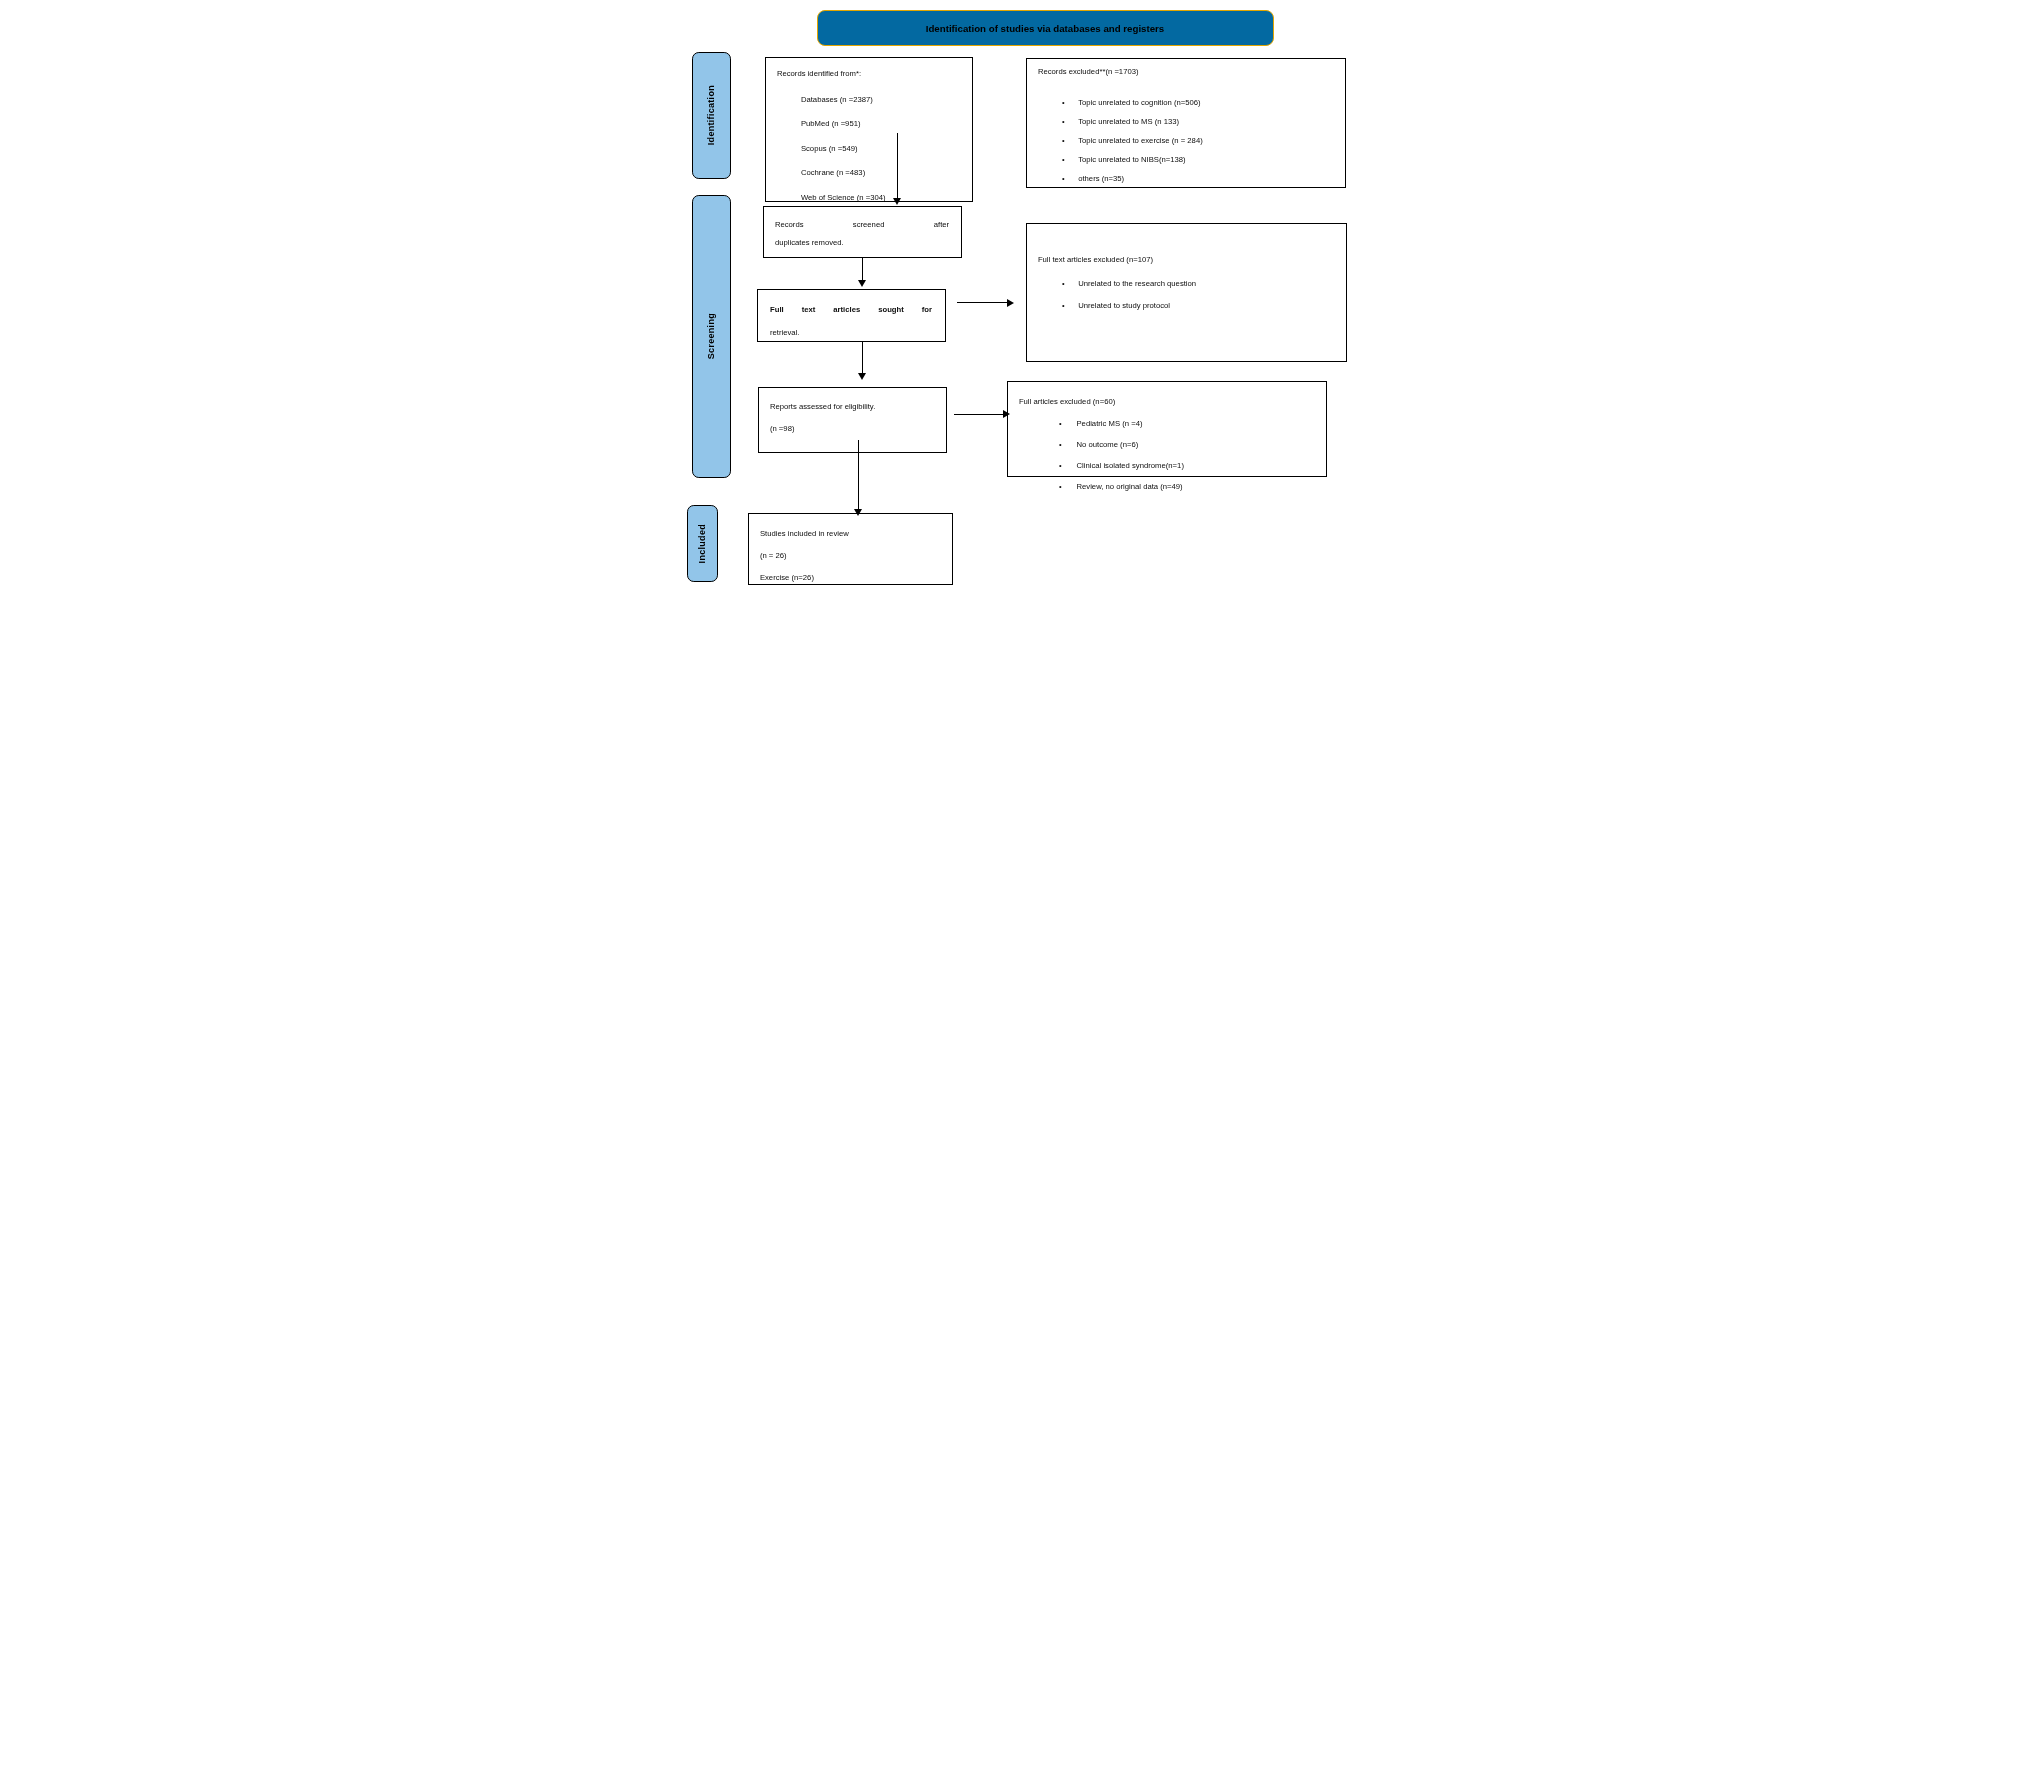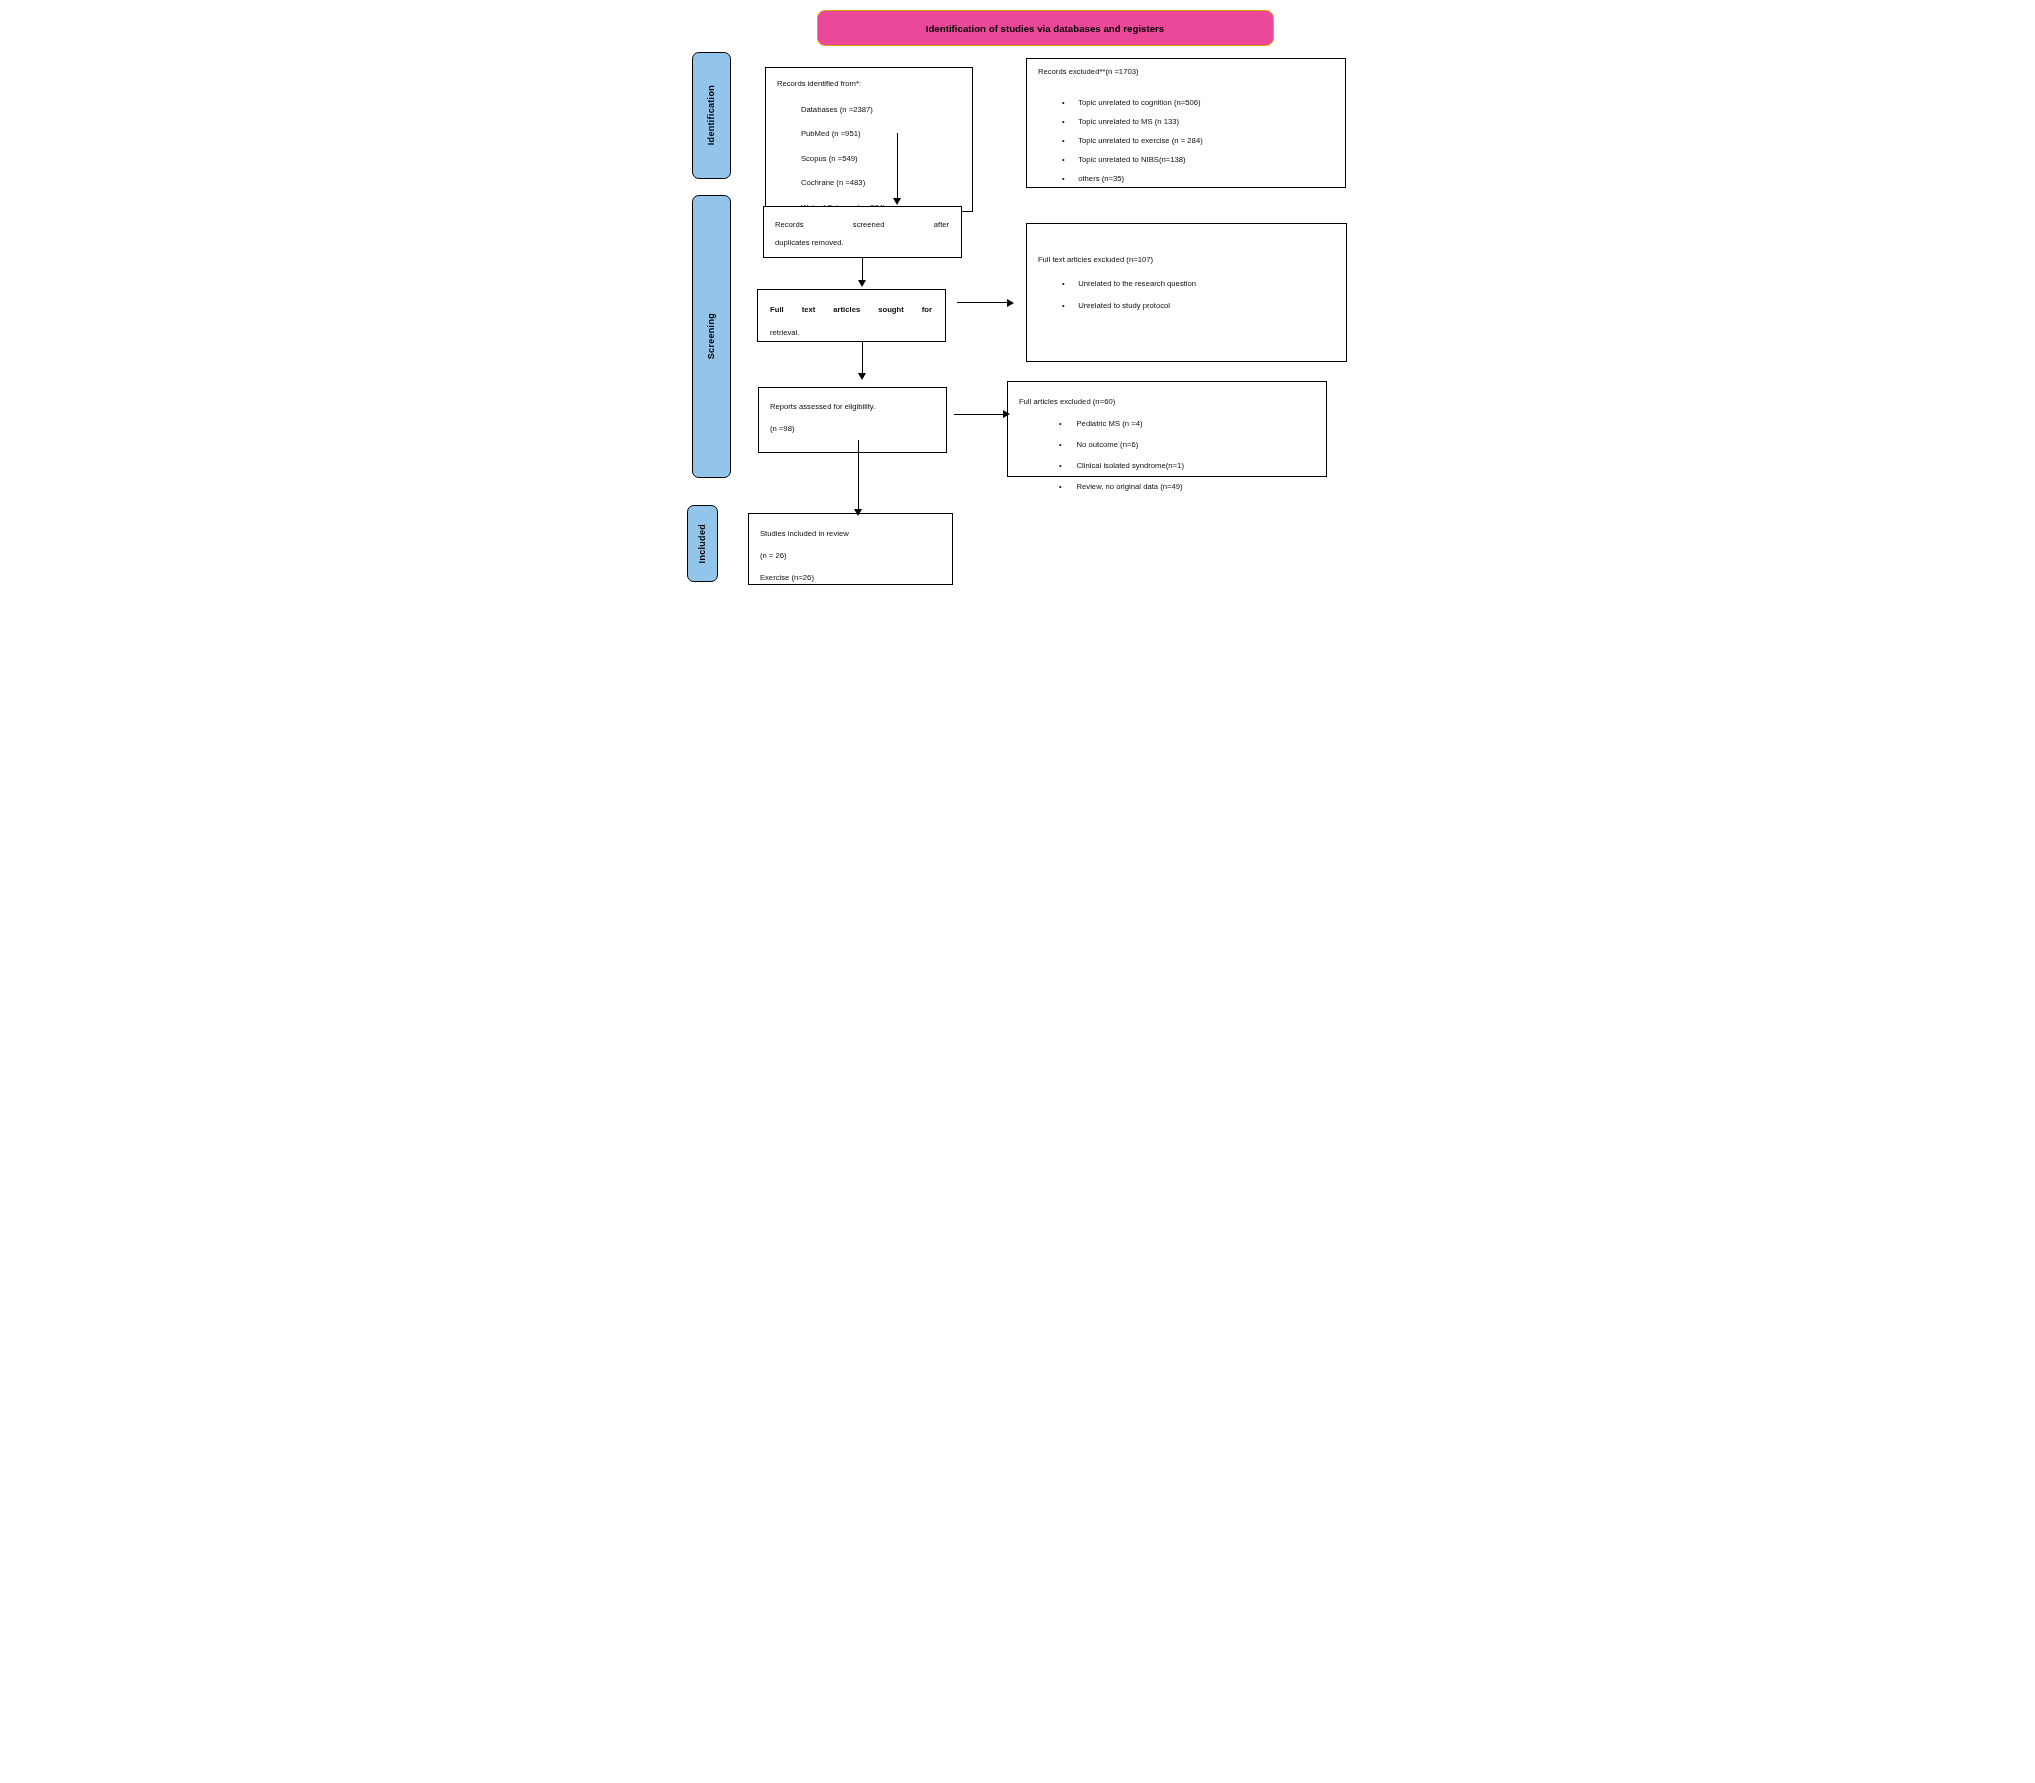--- a/index.html
+++ b/index.html
@@ -39,21 +39,21 @@
     position:absolute;background:#fff;border:1.1px solid #000;
     box-sizing:border-box;font-size:7.7px;line-height:11.4px;color:#0d0d0d;
   }
   .box.thick{border-width:1.7px;}
   .box .title{line-height:11.4px;}
   .box ul{list-style:none;margin:0;padding:0;text-align:right;}
   .box li{display:flex;align-items:baseline;}
   .box li .dot{flex:0 0 auto;font-size:7.4px;}
   .box li .txt{flex:0 0 auto;}
 
-  .box.b1{left:86px;top:57px;width:208px;height:145px;padding:10.3px 11.4px;margin-top:10px;}
+  .box.b1{left:86px;top:57px;width:208px;height:145px;padding:10.3px 11.4px;}
   .box.b1 ul{margin-top:8px;}
   .box.b1 li{line-height:24.5px;padding-left:24px;}
 
   .box.b2{left:347px;top:58px;width:320px;height:130px;padding:6.8px 11.4px;}
   .box.b2 ul{margin-top:16px;}
   .box.b2 li{line-height:19px;}
   .box.b2 li .dot,.box.b5 li .dot{margin-left:24px;margin-right:13.7px;}
 
   .box.b3{left:84px;top:206px;width:199px;height:52px;padding:9px 11.4px;}
   .box.b3 .jline{line-height:18px;text-align:justify;text-align-last:justify;}
@@ -90,21 +90,21 @@
     position:absolute;width:0;height:0;z-index:5;
     border-top:4px solid transparent;border-bottom:4px solid transparent;
     border-left:7.4px solid #000;
   }
 </style>
 </head>
 <body>
 
 <div class="stage">
 
-  <div class="banner" style="background-color: #ec4899;">
+  <div class="banner" style="background-color: #0369a1;">
     <span>Identification of studies via databases and registers</span>
   </div>
 
   <div class="side identification" style="background-color: rgb(146, 197, 233);">
     <span>Identification</span>
   </div>
   <div class="side screening" style="background-color: rgb(146, 197, 233);">
     <span>Screening</span>
   </div>
   <div class="side included" style="background-color: rgb(146, 197, 233);">

